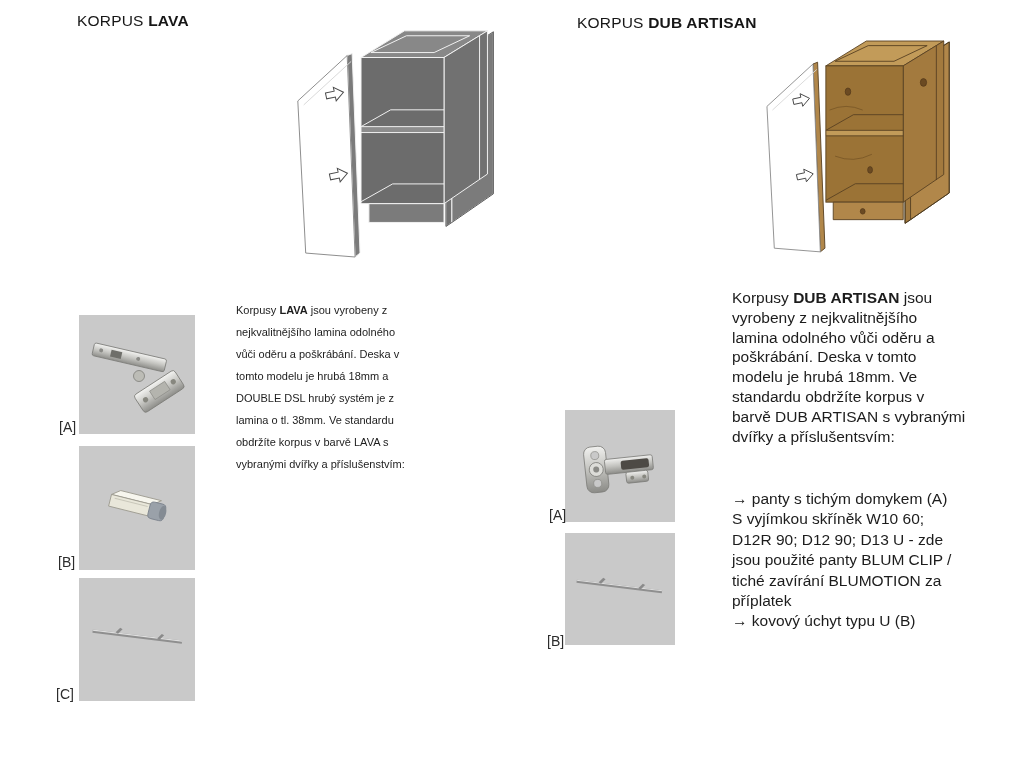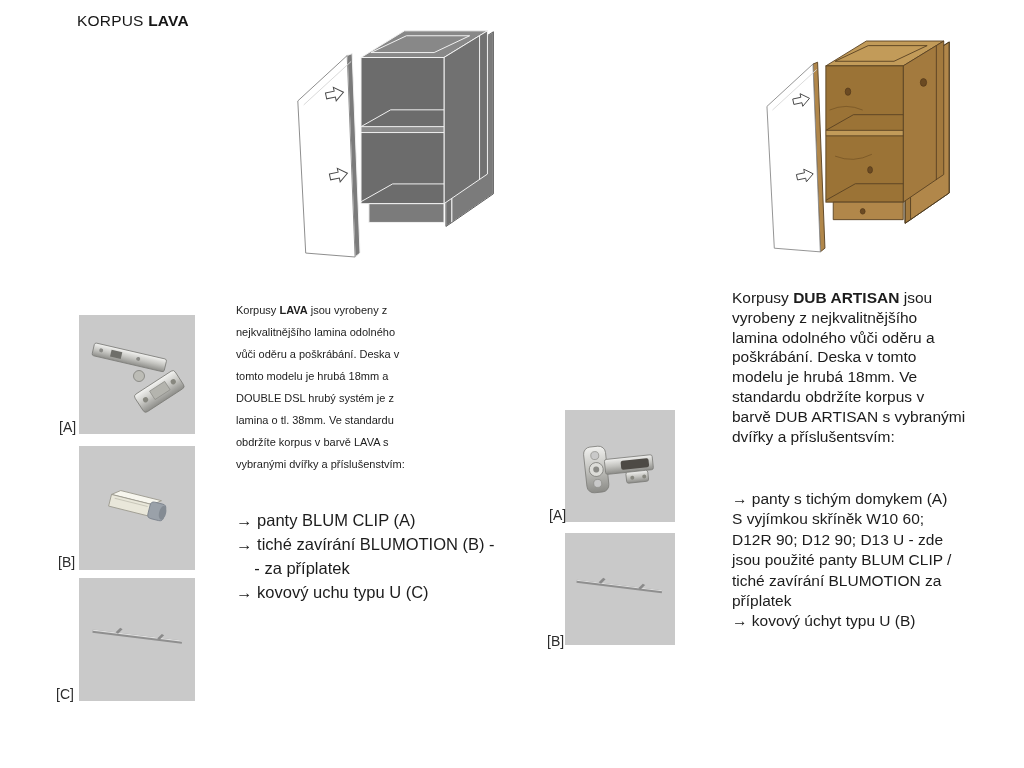--- a/index.html
+++ b/index.html
@@ -165,25 +165,22 @@
   <div class="hw-label" style="left:56px;top:686px;">[C]</div>
 
   <div class="para left-col"><span>Korpusy </span><b>LAVA</b><span> jsou vyrobeny z
 nejkvalitnějšího lamina odolného
 vůči oděru a poškrábání. Deska v
 tomto modelu je hrubá 18mm a
 DOUBLE DSL hrubý systém je z
 lamina o tl. 38mm. Ve standardu
 obdržíte korpus v barvě LAVA s
 vybranými dvířky a příslušenstvím:</span></div>
-  <div class="list left-col">→ panty BLUM CLIP (A)
-→ tiché zavírání BLUMOTION (B) -
-    - za příplatek
-→ kovový uchu typu U (C)</div>
-
+
+  <div class="title" style="left:577px;top:14px;"><span>KORPUS </span><b>DUB ARTISAN</b></div>
 
   <svg class="cab artisan" style="left:752px;top:18px;" width="226" height="244" viewBox="0 0 245 265">
     <defs>
       <clipPath id="clipR">
           <rect x="80" y="52" width="84" height="148"></rect>
         </clipPath>
     </defs>
     <g>
       <polygon class="face side" points="166,57 172,53 172,219 166,223"></polygon>
       <polygon class="face" points="172,53 214,26 214,190 172,219"></polygon>

